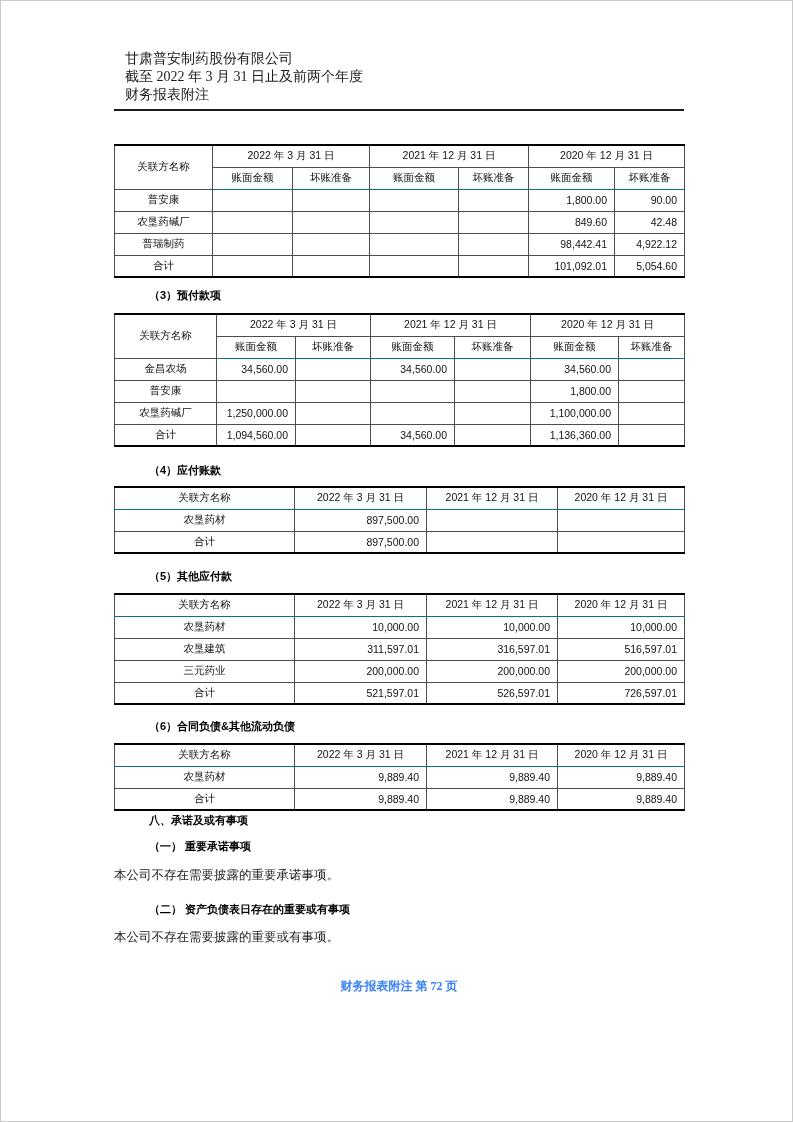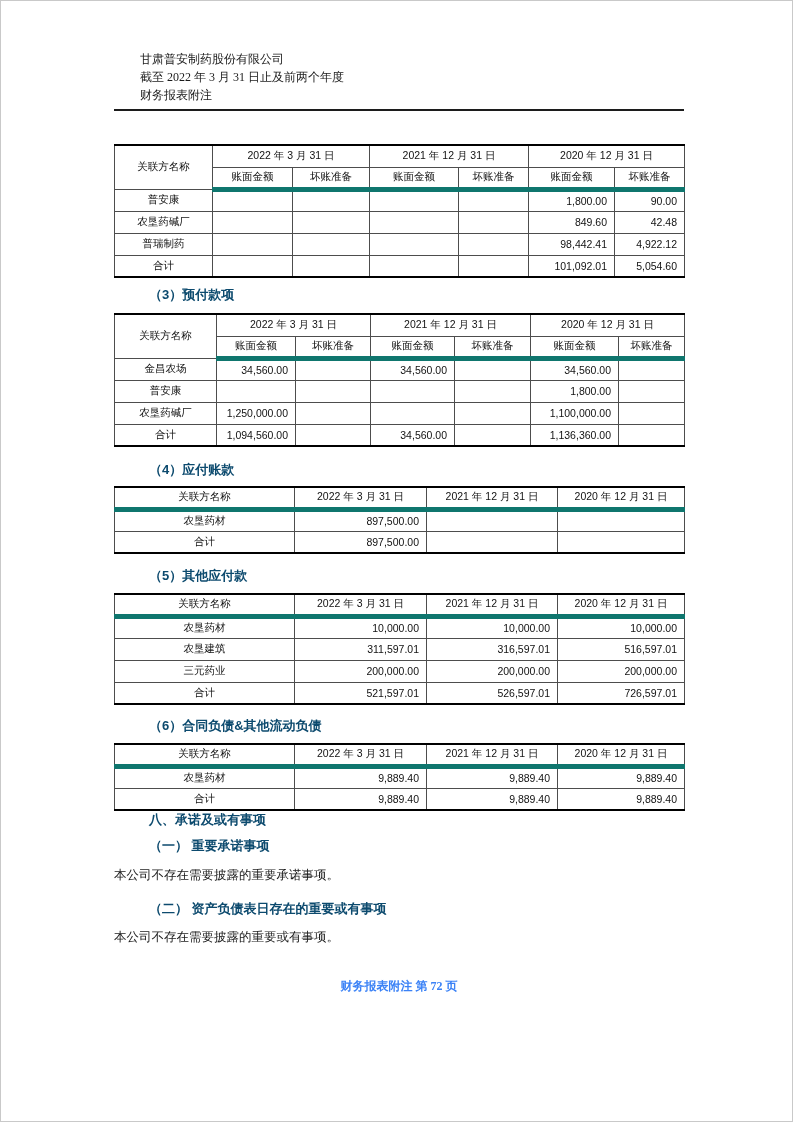--- a/index.html
+++ b/index.html
@@ -8,53 +8,53 @@
     width:793px; height:1122px;
     box-sizing:border-box;
     background:#fff;
     border:1px solid #c9c9c9;
     overflow:hidden;
     color:#111;
   }
   .content { margin-left:113px; width:570px; padding-top:49px; }
 
   .doc-header {
-    margin-left:26px;
+    margin-left:11px;
     font-family:"Liberation Serif","DejaVu Serif",serif;
-    font-size:12px; line-height:18px; color:#1a1a1a;
+    font-size:14px; line-height:18px; color:#1a1a1a;
   }
   .rule {
     border:0; border-top:2px solid #1c1c1c;
     margin:5px 0 0 0; width:570px;
   }
 
   table.tbl {
     border-collapse:collapse; table-layout:fixed;
     width:570px;
     font-family:"Liberation Sans","DejaVu Sans",sans-serif;
     font-size:10.5px; color:#111;
   }
   .tbl th, .tbl td {
     border:1px solid #4d4d4d;
     height:22px; padding:1px 7px;
     font-weight:normal;
     white-space:nowrap; overflow:hidden;
     box-sizing:border-box;
   }
   .tbl thead tr:first-child th { border-top:2px solid #000; }
-  .tbl thead tr:last-child th { border-bottom:5px solid #0f766e; }
+  .tbl thead tr:last-child th { border-bottom:1px solid #0f766e; }
   .tbl tbody tr:last-child td { border-bottom:2px solid #000; }
   .l { text-align:center; }
   .c { text-align:center; }
   .r { text-align:right; }
 
   .sec-heading {
     margin:0; padding-left:35px;
     font-family:"Liberation Sans","DejaVu Sans",sans-serif;
-    font-weight:bold; font-size:13px; line-height:18px; color:#0c4a6e;
+    font-weight:bold; font-size:11px; line-height:18px; color:#000000;
   }
   .body-text {
     margin:0;
     font-family:"Liberation Serif","DejaVu Serif",serif;
     font-size:12.5px; line-height:18px; color:#1a1a1a;
   }
   .page-footer {
     margin-top:32px;
     width:570px; text-align:center;
     font-family:"Liberation Serif","DejaVu Serif",serif;

